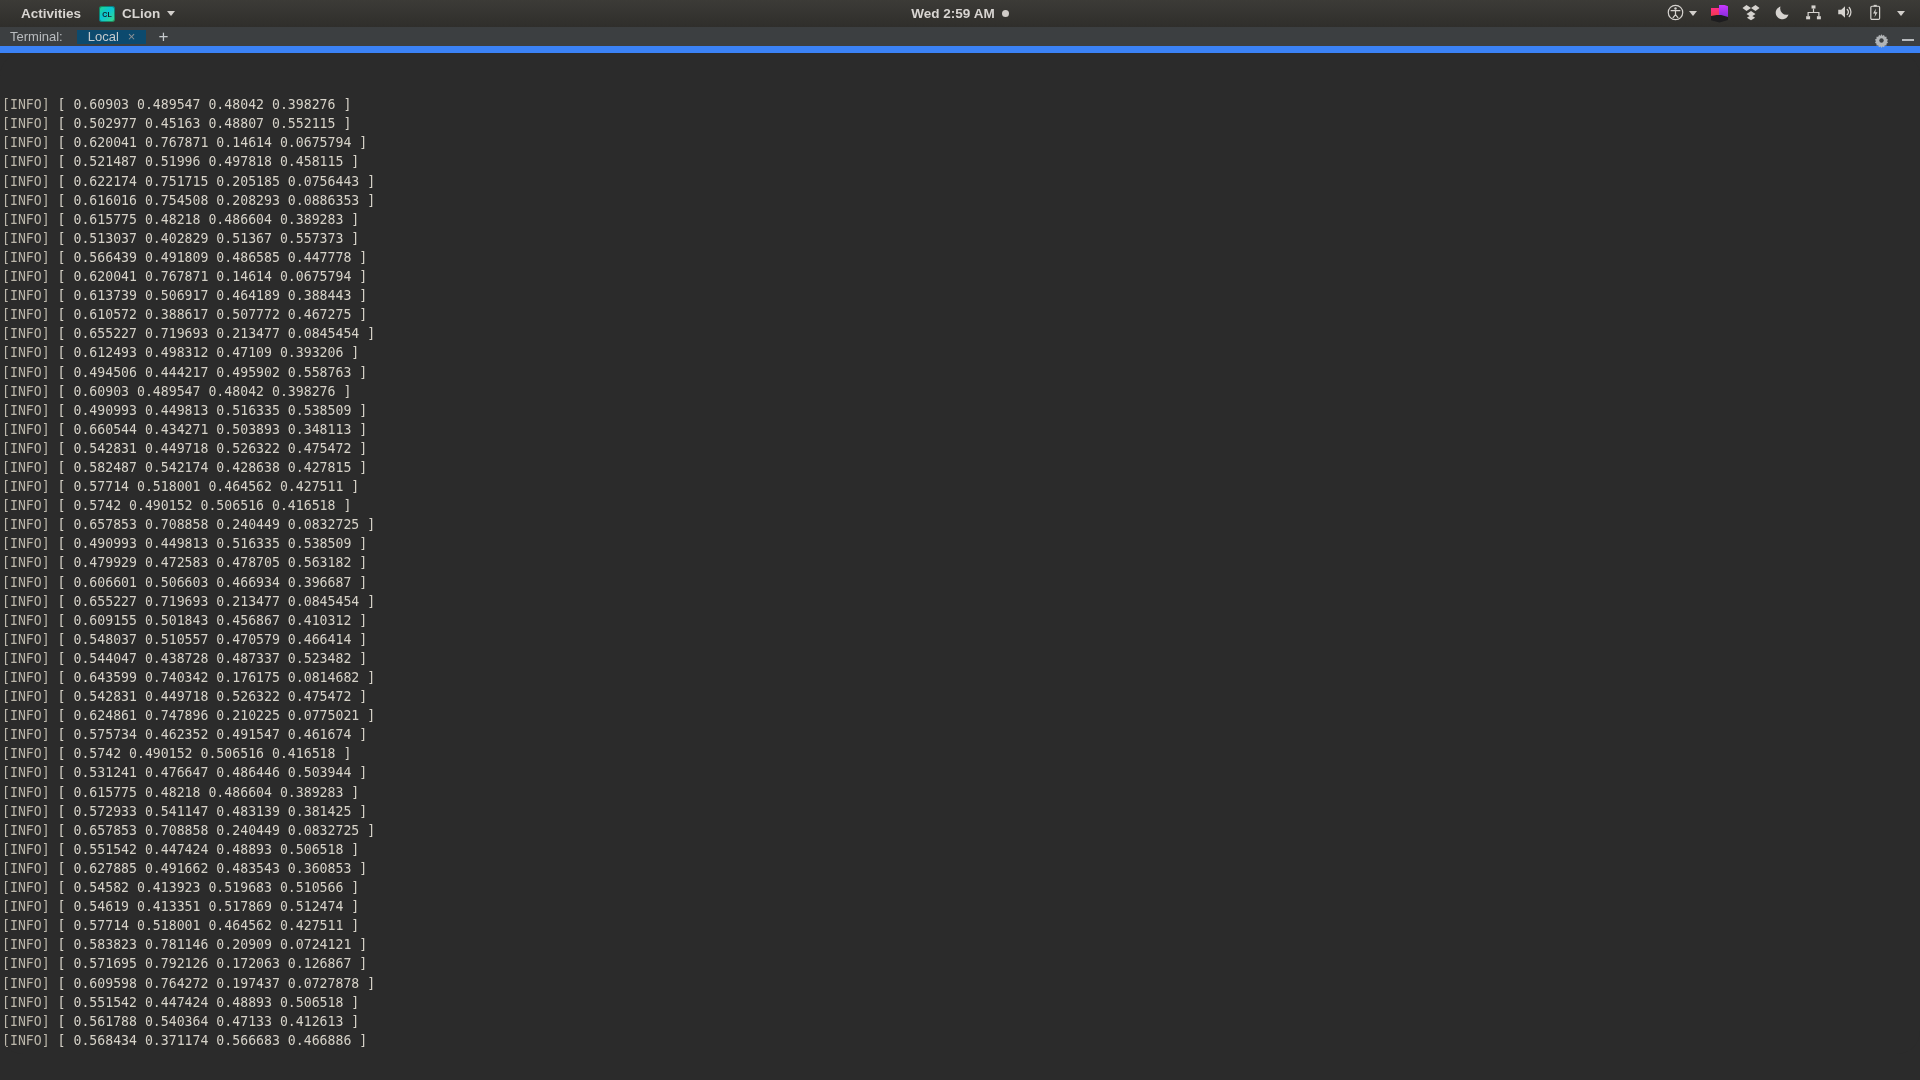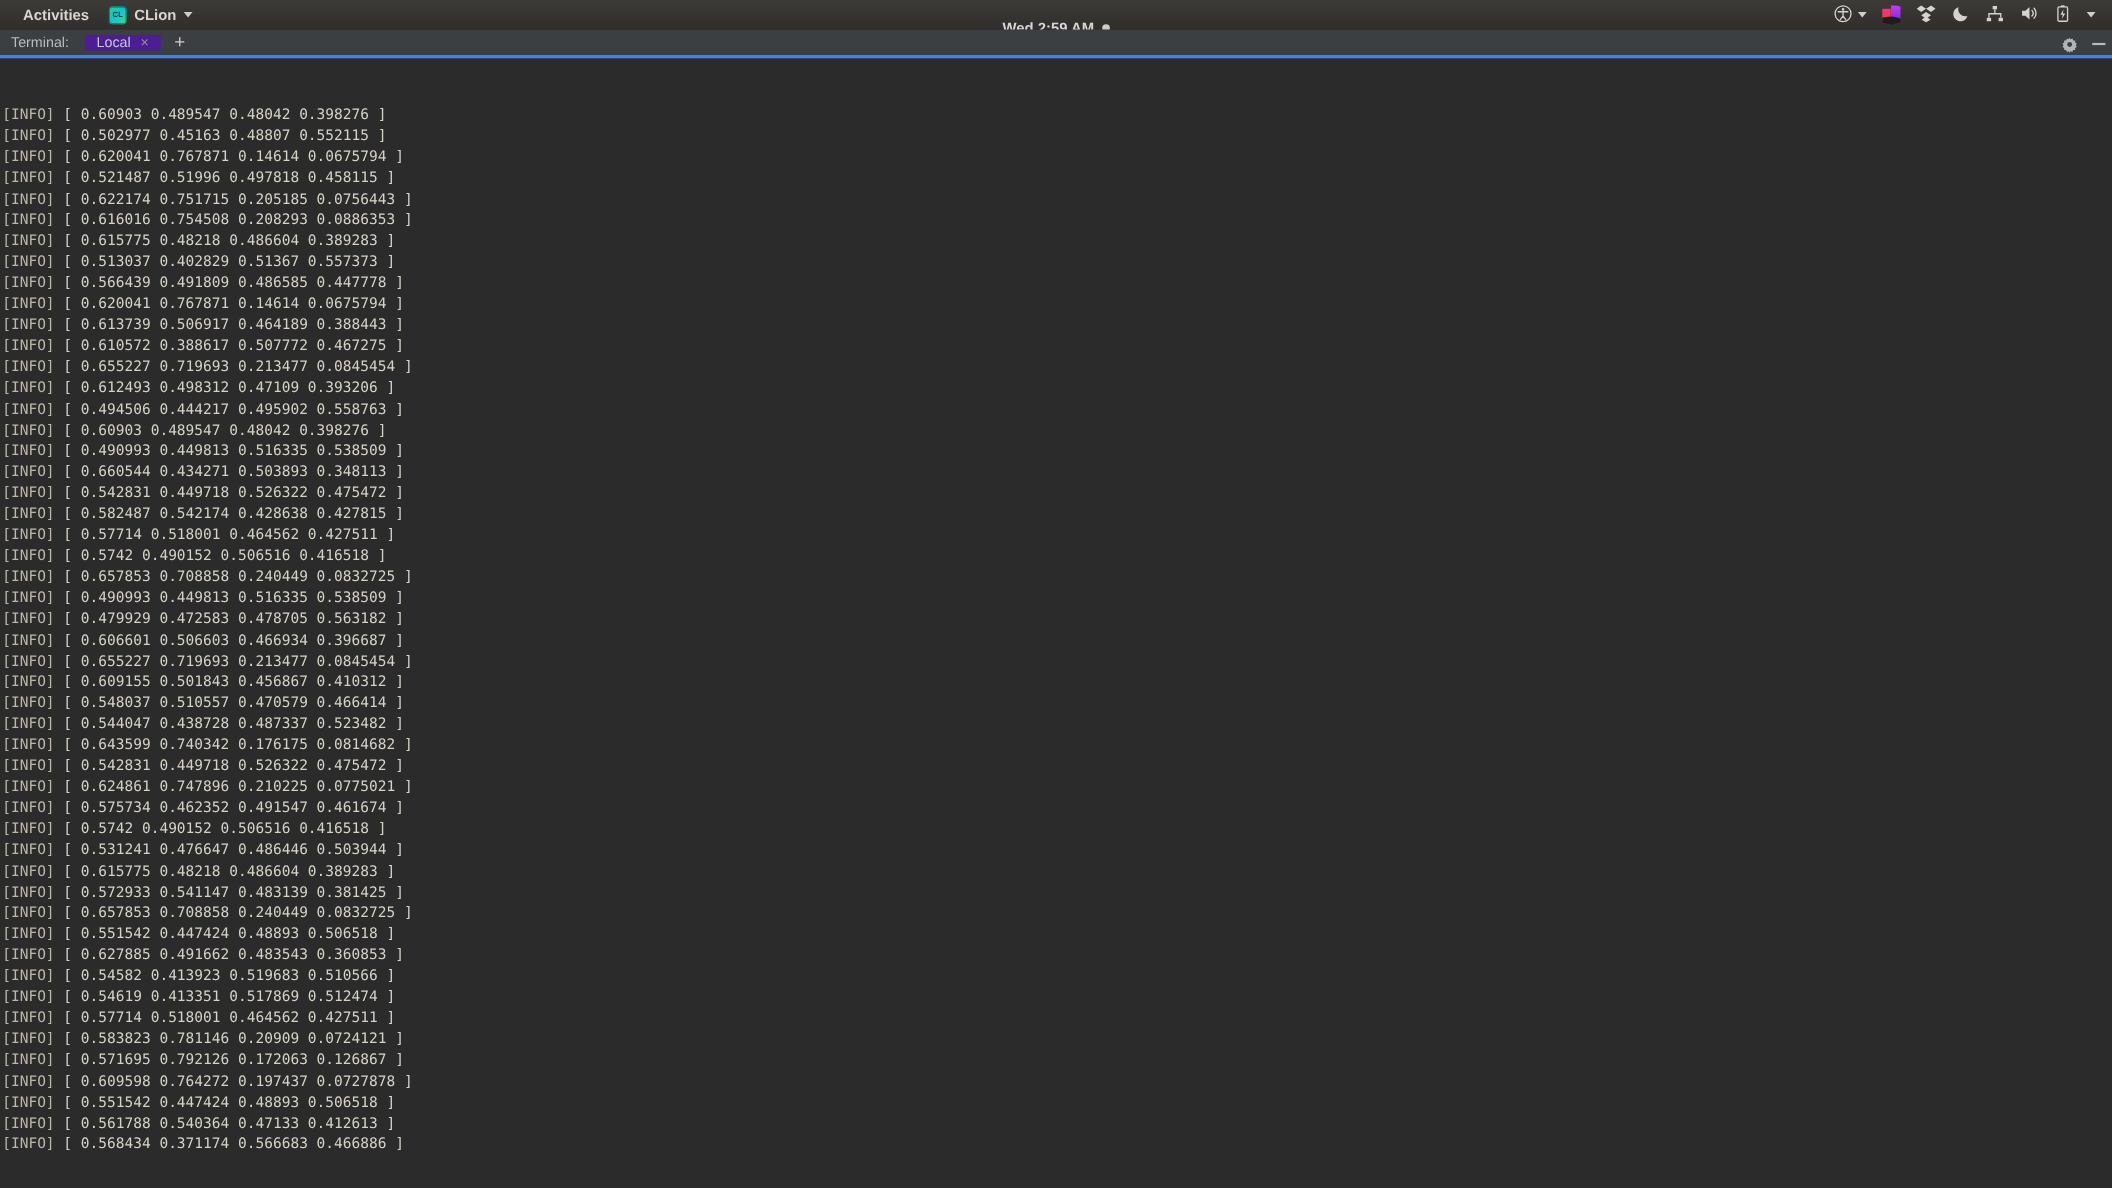--- a/index.html
+++ b/index.html
@@ -17,21 +17,21 @@
     display:flex; align-items:center;
     color:#d8d5d2; font-size:13.5px; font-weight:bold;
   }
   .tb-left{ display:flex; align-items:center; gap:0px; padding-left:12px; }
   .tb-item{
     display:flex; align-items:center; gap:7px;
     padding:3px 9px; border-radius:4px; cursor:default;
     height:27px;
   }
   .tb-center{
-    position:absolute; left:0; right:0; top:12px; height:27px;
+    position:absolute; left:0; right:0; top:0; height:27px;
     display:flex; align-items:center; justify-content:center;
     gap:7px; pointer-events:none;
   }
   .tb-center .tb-item{ pointer-events:auto; }
   .tb-right{
     position:absolute; right:8px; top:0; height:27px;
     display:flex; align-items:center; gap:0px;
   }
   .tray-btn{
     display:flex; align-items:center; gap:5px;
@@ -101,31 +101,31 @@
   .wbtn.close{ background:#e8602c; border-color:#a63d13; color:#fff; }
   .wbtn .bar{ width:7px;height:1.5px;background:#cfccc8; }
   .wbtn .sq{ width:7px;height:7px;border:1.5px solid #cfccc8; }
   .wbtn.close .x{ font-size:11px; font-weight:bold; margin-top:-1px; }
 
   
   #term-toolbar{
     height:26px; width:100%;
     background:#3c3f41;
     display:flex; align-items:center;
-    border-bottom:3px solid #3b82f6;
+    border-bottom:7px solid #3b82f6;
     position:relative;
     font-size:13px;
   }
   #term-label{
     color:#b9bcbf; padding:0 14px 0 10px; font-size:13px;
   }
   .tab{
     display:flex; align-items:center; gap:9px;
     height:14px; padding:0 11px;
-    background:#4c1d95; color:#c6cacd; font-size:13px;
+    background:#0c4a6e; color:#c6cacd; font-size:13px;
     cursor:default;
   }
   .tab .tab-x{ color:#8d9295; font-size:13px; }
   #new-tab{
     color:#c6cacd; font-size:17px; padding:0 12px; cursor:default;
     line-height:1;
   }
   .toolbar-right{
     position:absolute; right:6px; top:0; height:26px;
     display:flex; align-items:center; gap:14px;

